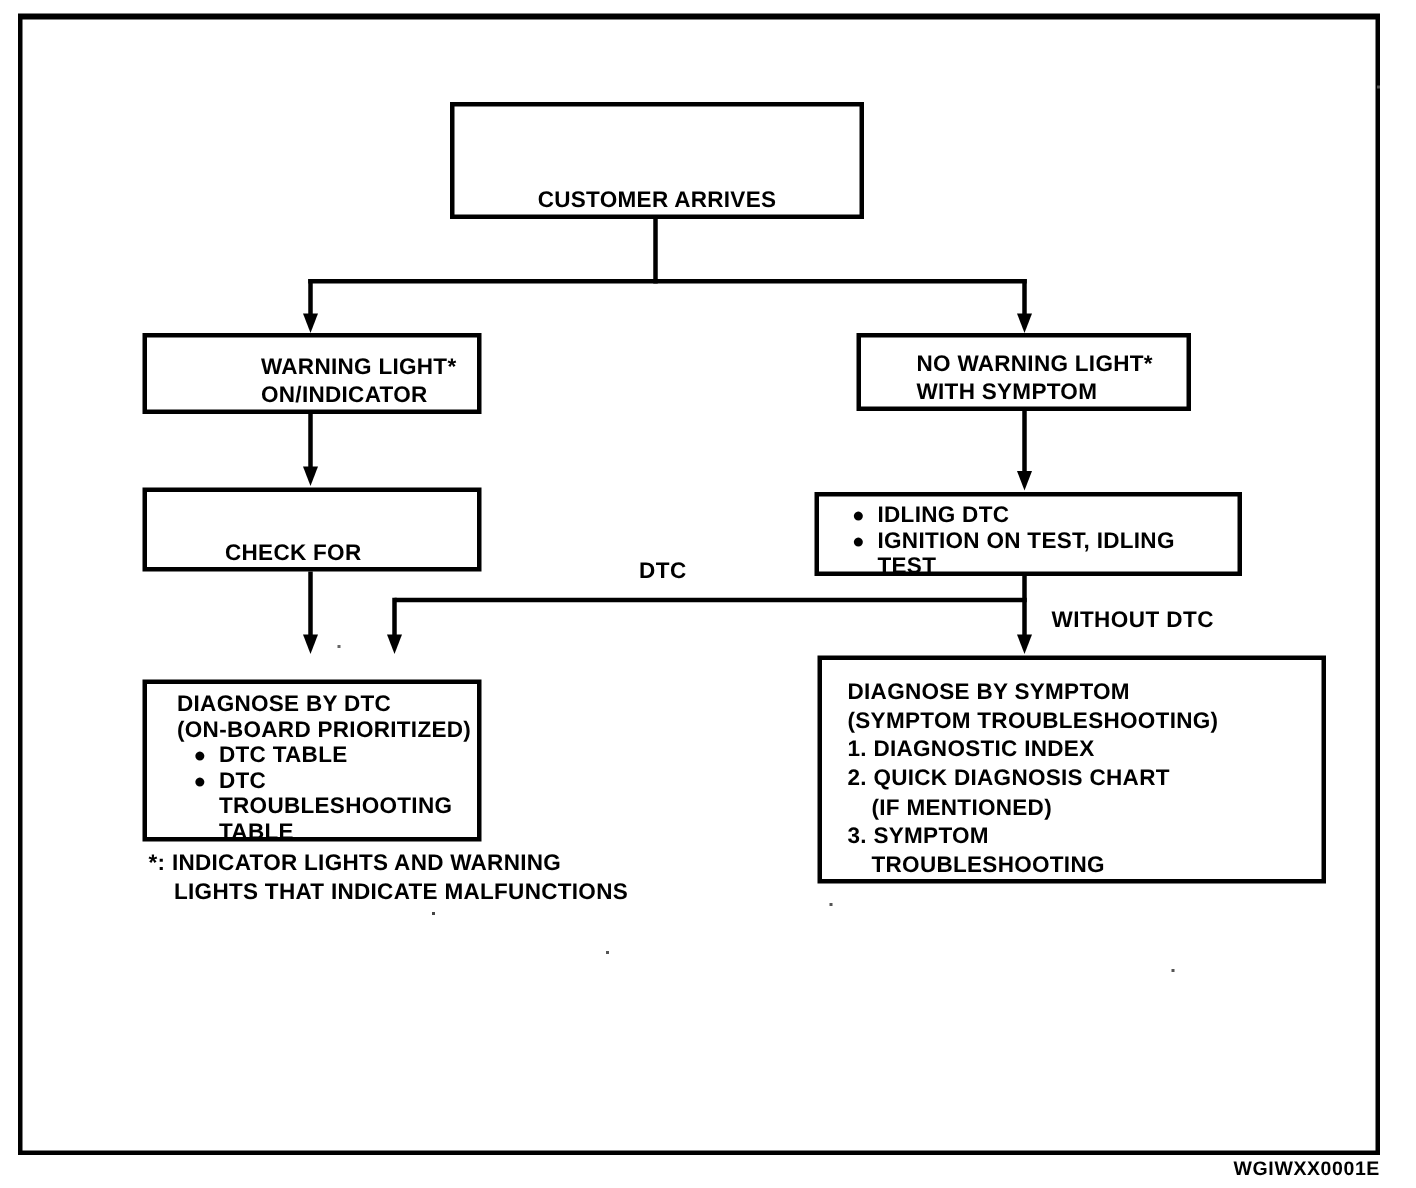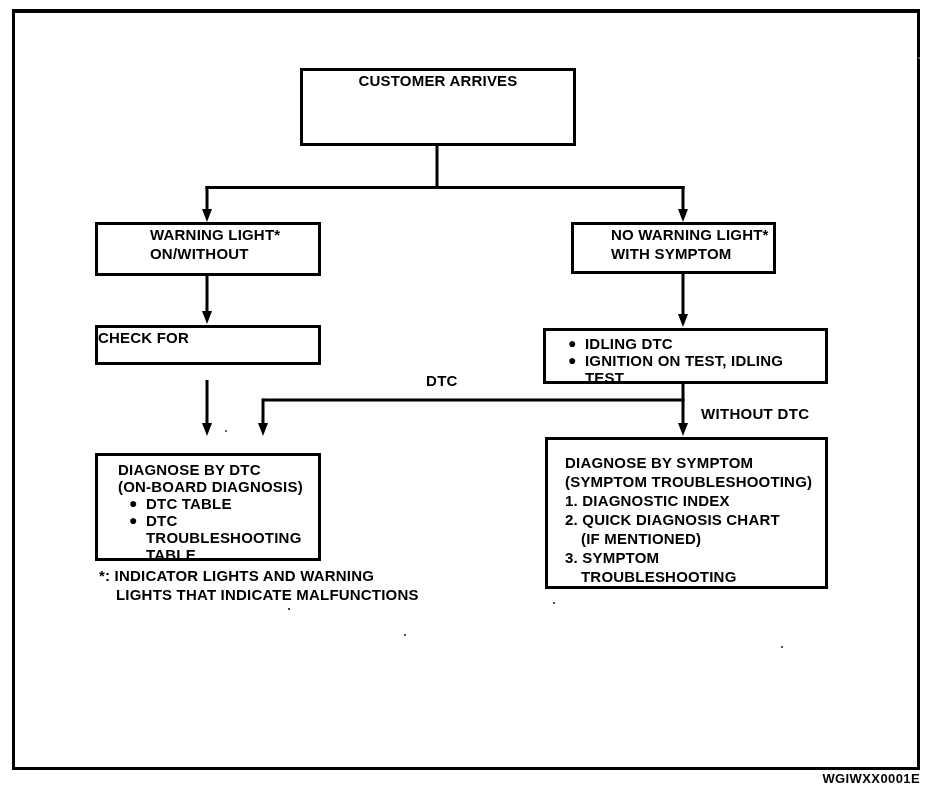--- a/index.html
+++ b/index.html
@@ -8,31 +8,31 @@
     font-family:"Liberation Sans",sans-serif;font-weight:bold;color:#000;
     overflow:hidden;
   }
   .frame{
     position:absolute;left:12px;top:9px;width:908px;height:761px;
     border:3px solid #000;border-top-width:4px;box-sizing:border-box;
   }
   svg.connectors{position:absolute;left:0;top:0;}
   .node{
     position:absolute;border:3px solid #000;box-sizing:border-box;
-    background:#fff;display:flex;flex-direction:column;justify-content:flex-start;
+    background:#fff;display:flex;flex-direction:column;justify-content:flex-end;
     font-size:15px;line-height:19px;letter-spacing:0.2px;white-space:nowrap;
   }
   .node .ln{display:block;}
   #n-customer{left:300px;top:68px;width:276px;height:78px;align-items:center;text-align:center;}
-  #n-warning{left:95px;top:222px;width:226px;height:54px;padding-left:52px;}
-  #n-nowarning{left:571px;top:222px;width:205px;height:52px;padding-left:37px;}
-  #n-checkprio{left:95px;top:325px;width:226px;height:40px;}
+  #n-warning{left:95px;top:222px;width:226px;height:54px;padding-left:76px;}
+  #n-nowarning{left:571px;top:222px;width:223px;height:52px;padding-left:37px;}
+  #n-checkprio{left:95px;top:325px;width:226px;height:56px;padding-left:52px;}
   #n-checkdtc{left:543px;top:328px;width:285px;height:56px;padding:4px 0 0 22px;justify-content:flex-start;line-height:17px;}
   #n-diagdtc{left:95px;top:437px;width:226px;height:108px;padding:5px 0 0 20px;justify-content:flex-start;line-height:17px;margin-top:16px;}
-  #n-diagsym{left:545px;top:437px;width:283px;height:152px;padding:12px 0 0 17px;justify-content:flex-end;line-height:19px;}
+  #n-diagsym{left:545px;top:437px;width:339px;height:152px;padding:12px 0 0 17px;justify-content:space-between;line-height:19px;}
   .brow{display:flex;align-items:flex-start;}
   .bullet{width:17px;flex:0 0 17px;font-size:14px;}
   .bcont{margin-left:17px;}
   #n-diagdtc .brow{margin-left:11px;}
   #n-diagdtc .bcont{margin-left:28px;}
   .hang{margin-left:16px;}
   .edge-label{position:absolute;font-size:15px;letter-spacing:0.3px;}
   #lbl-dtc{left:426px;top:372px;}
   #lbl-wdtc{left:701px;top:405px;}
   .footnote{position:absolute;left:99px;top:566px;font-size:15px;line-height:19px;letter-spacing:0.2px;}
@@ -71,21 +71,21 @@
       <polygon points="678,423 688,423 683,436"></polygon>
     </g>
   </svg>
 
   <div class="node" id="n-customer">
     <span class="ln">CUSTOMER ARRIVES</span>
   </div>
 
   <div class="node" id="n-warning">
     <span class="ln">WARNING LIGHT*</span>
-    <span class="ln">ON/WITHOUT</span>
+    <span class="ln">ON/INDICATOR</span>
   </div>
 
   <div class="node" id="n-nowarning">
     <span class="ln">NO WARNING LIGHT*</span>
     <span class="ln">WITH SYMPTOM</span>
   </div>
 
   <div class="node" id="n-checkprio">
     <span class="ln">CHECK FOR</span>
   </div>
@@ -97,21 +97,21 @@
     </div>
     <div class="brow">
       <span class="bullet">●</span>
       <span>IGNITION ON TEST, IDLING</span>
     </div>
     <div class="bcont">TEST</div>
   </div>
 
   <div class="node" id="n-diagdtc">
     <span class="ln">DIAGNOSE BY DTC</span>
-    <span class="ln">(ON-BOARD DIAGNOSIS)</span>
+    <span class="ln">(ON-BOARD PRIORITIZED)</span>
     <div class="brow">
       <span class="bullet">●</span>
       <span>DTC TABLE</span>
     </div>
     <div class="brow">
       <span class="bullet">●</span>
       <span>DTC</span>
     </div>
     <div class="bcont">TROUBLESHOOTING</div>
     <div class="bcont">TABLE</div>

